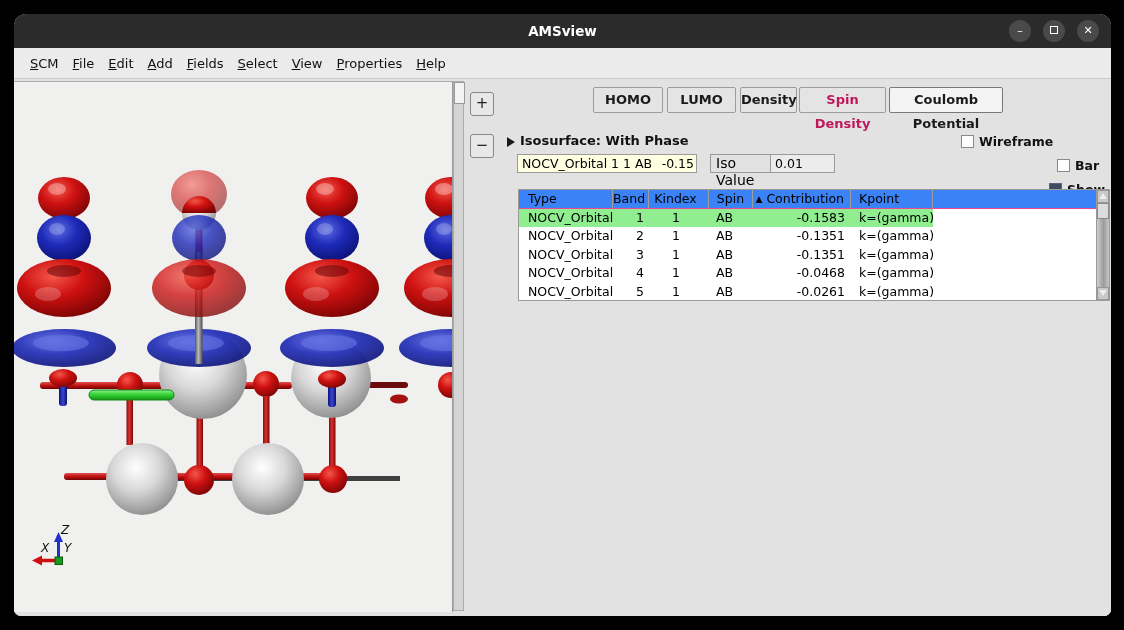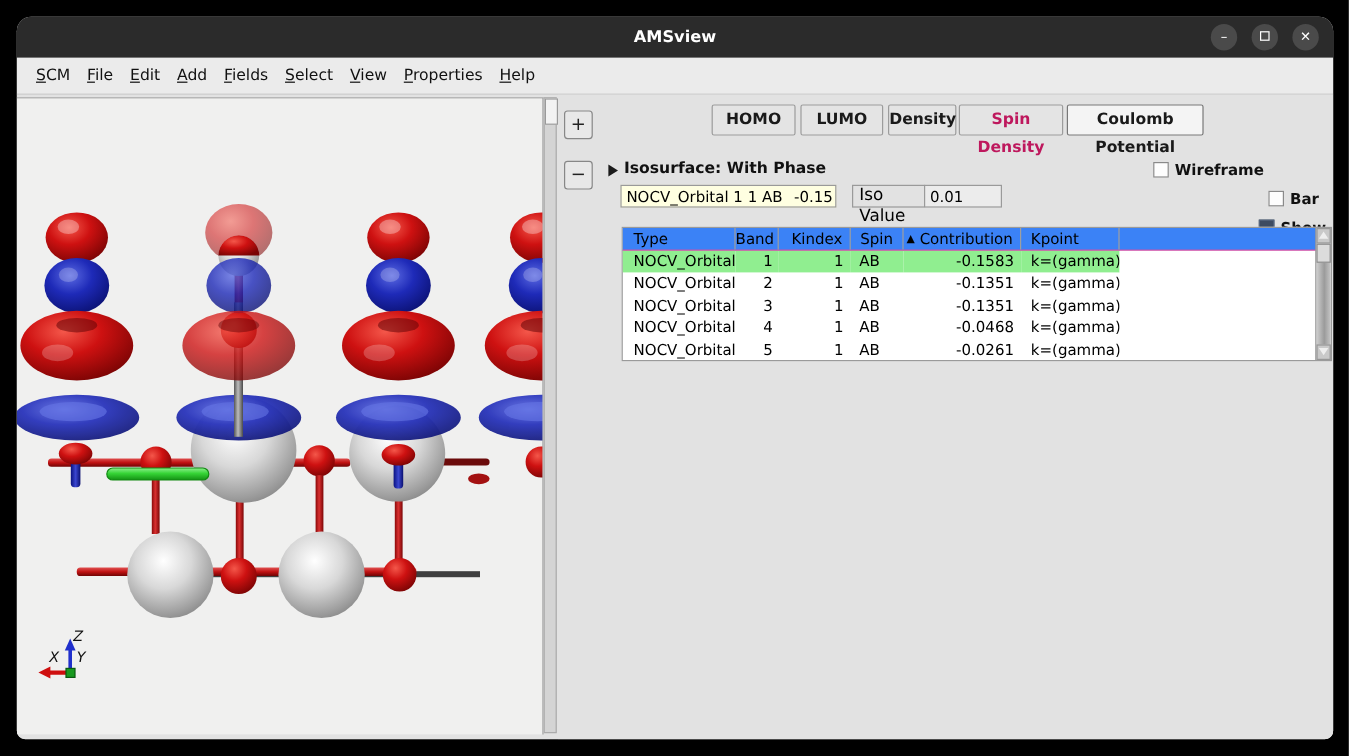--- a/index.html
+++ b/index.html
@@ -50,21 +50,21 @@
             box-sizing:border-box;font-size:12.5px;line-height:17px;padding-left:4px;}
   
   .table{position:absolute;left:53px;top:110px;width:592px;height:112px;background:#fff;
          border:1px solid #9a9a9a;box-sizing:border-box;font-size:12.5px;}
   .thead{display:flex;height:18px;background:#3b82f6;border-bottom:1px solid #ec4899;font-weight:400;}
   .th{box-sizing:border-box;border-right:1px solid #9f9f9f;line-height:17px;overflow:hidden;white-space:nowrap;}
   .trow{display:flex;height:18.4px;line-height:18.4px;}
   .td{box-sizing:border-box;overflow:hidden;white-space:nowrap;}
   .c0{width:94px;padding-left:9px;}
   .c1{width:36px;text-align:right;padding-right:5px;}
-  .c2{width:60px;text-align:right;padding-right:6px;}
+  .c2{width:60px;text-align:center;padding-right:6px;}
   .c3{width:44px;padding-left:7px;}
   .c4{width:98px;text-align:right;padding-right:6px;}
   .c5{width:82px;padding-left:8px;}
   .cf{flex:1;border-right:none !important;}
   .trow.sel .td{background:#90ee90;}
   .trow.sel .td.cf{background:#fff;}
   .sortmark{font-size:9px;margin-right:4px;position:relative;top:-1px;}
   .vscroll{position:absolute;right:0;top:0;bottom:0;width:13px;
            background:linear-gradient(to right,#cfcfcf,#9b9b9b 55%,#c6c6c6);border-left:1px solid #9a9a9a;box-sizing:border-box;}
   .sbbtn{position:absolute;left:0;width:12px;height:13px;background:#c9c9c9;border:1px solid #979797;box-sizing:border-box;}

